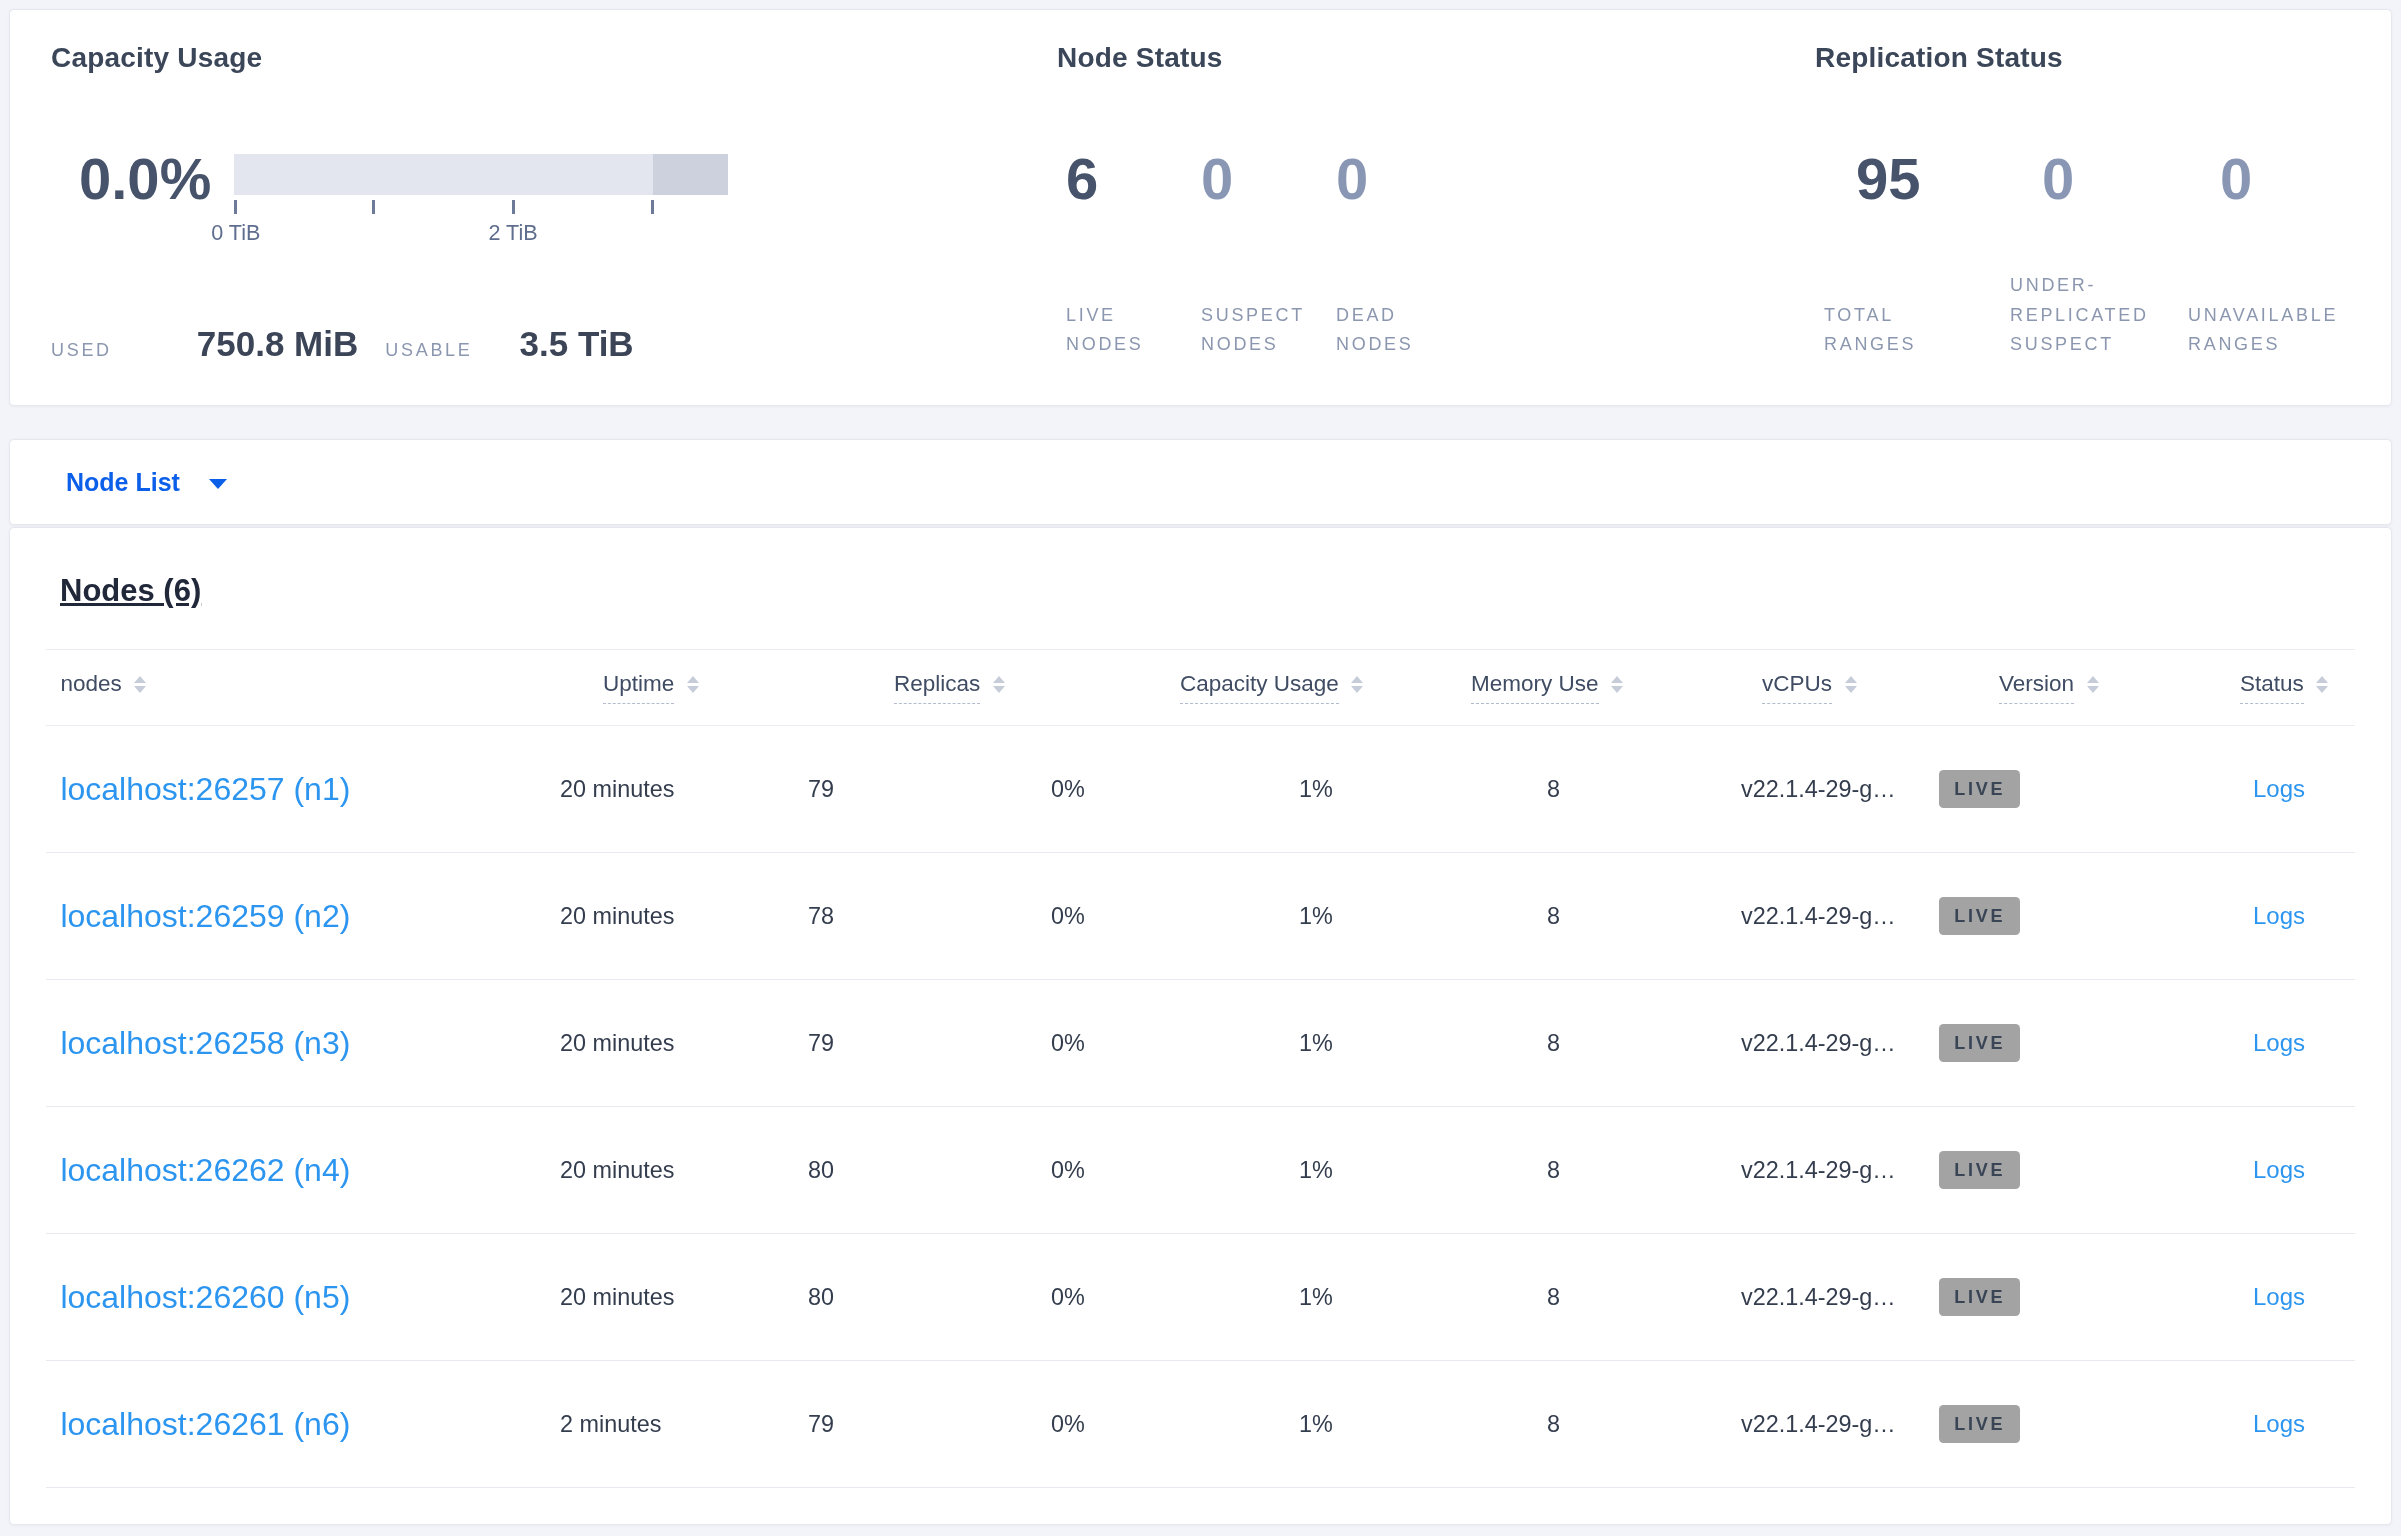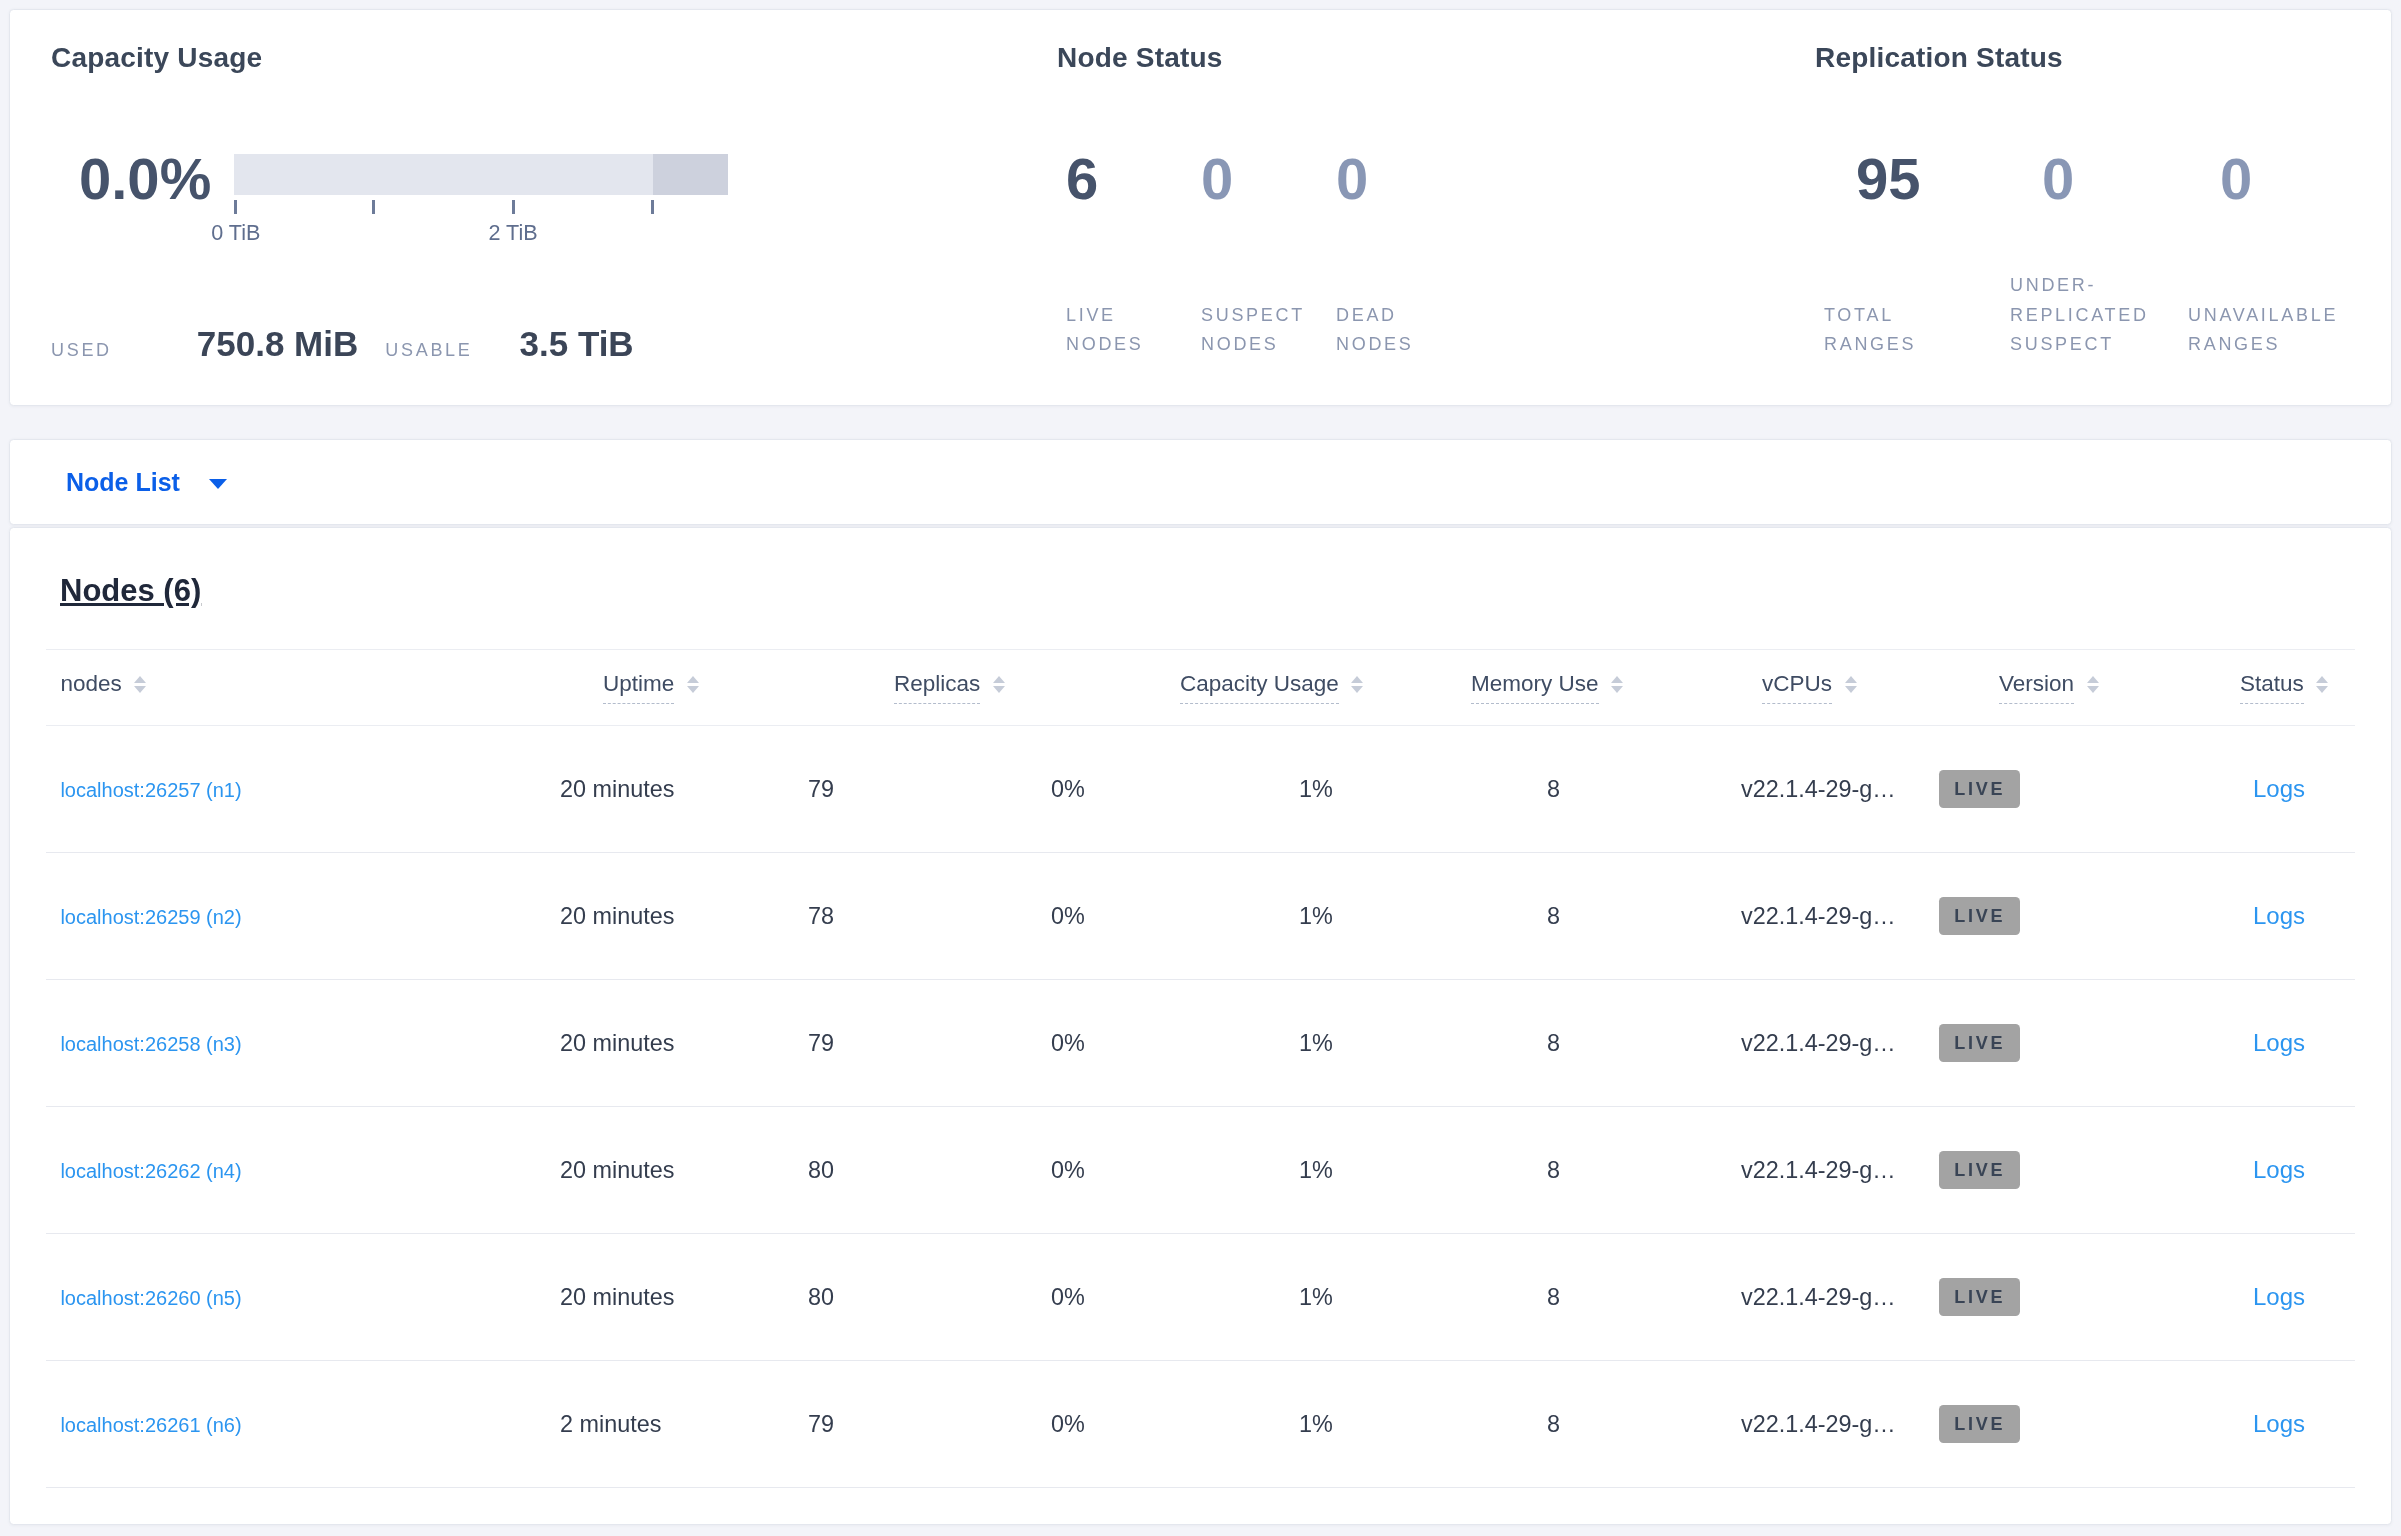--- a/index.html
+++ b/index.html
@@ -77,21 +77,21 @@
   .thead { height:77px; border-top:0.9px solid #ebedf2; border-bottom:0.9px solid #ebedf2;gap:43px; }
   .th { display:flex; align-items:center; font-size:22.5px; color:#3f4c63; font-weight:400; }
   .th .lbl { padding-bottom:6.3px; }
   .th .lbl.sortable { border-bottom:1.8px dashed #b3bccc; }
   .th:first-child { padding-left:14.4px; }
   .sort-icon { display:inline-flex; flex-direction:column; margin-left:12.6px; margin-bottom:5.4px; }
   .sort-icon .up { width:0; height:0; border-left:6.3px solid transparent; border-right:6.3px solid transparent; border-bottom:7.2px solid #c6ccd8; margin-bottom:2.7px; }
   .sort-icon .dn { width:0; height:0; border-left:6.3px solid transparent; border-right:6.3px solid transparent; border-top:7.2px solid #c6ccd8; }
   .trow { height:127px; border-bottom:0.9px solid #e7e9ef; font-size:23.4px; color:#343d4e; }
   .td:first-child { padding-left:14.4px; }
-  .node-link { color:#2b95f0; font-size:20px; text-decoration:none; cursor:pointer; }
+  .node-link { color:#2b95f0; font-size:32px; text-decoration:none; cursor:pointer; }
   .logs-cell { text-align:right; padding-right:50px; }
   .logs-link { color:#2b95f0; font-size:24px; text-decoration:none; cursor:pointer; }
   .badge-live { display:inline-block; background:#a3a3a3; border-radius:4.5px; padding:10px 15.3px;
     font-size:18px; font-weight:700; letter-spacing:2.7px; color:#394455; line-height:1; }
 </style>
 </head>
 <body>
 
 <section class="card summary-card">
 

